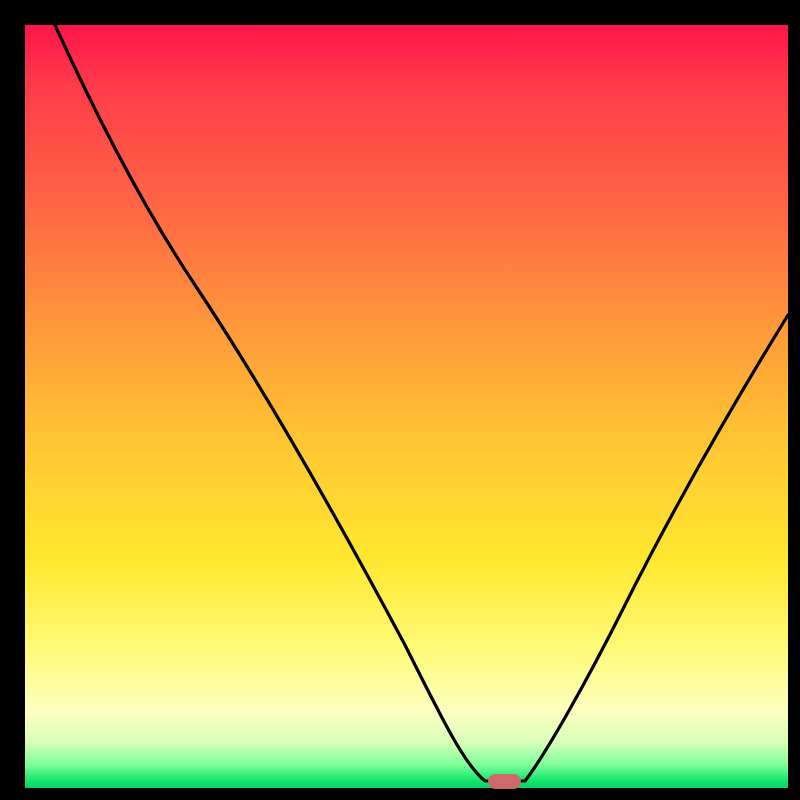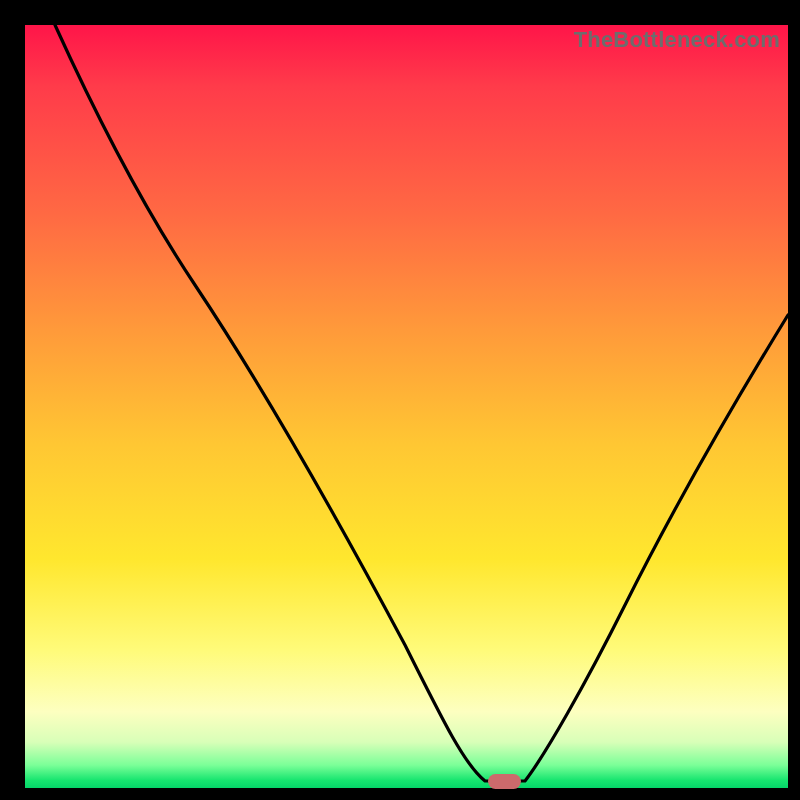--- a/index.html
+++ b/index.html
@@ -64,21 +64,20 @@
     background: #cc6a6c;
   }
 </style>
 </head>
 <body>
 
 <div class="chart-container">
 
   <div class="plot-area">
 
-    <div class="watermark">TheBottleneck.com</div>
 
     <svg class="curve" viewBox="0 0 763 763" preserveAspectRatio="none">
       <path fill="none" stroke="#000" stroke-width="3.2" stroke-linecap="round" stroke-linejoin="round" d="M 30 0 C 80 110, 130 200, 170 260 C 230 350, 300 470, 380 620 C 420 700, 440 740, 460 756 L 500 756 C 520 730, 560 660, 600 580 C 660 460, 720 360, 763 290"></path>
     </svg>
 
     <div class="marker" style="left:463px;top:749px;"></div>
 
   </div>
 
 </div>

